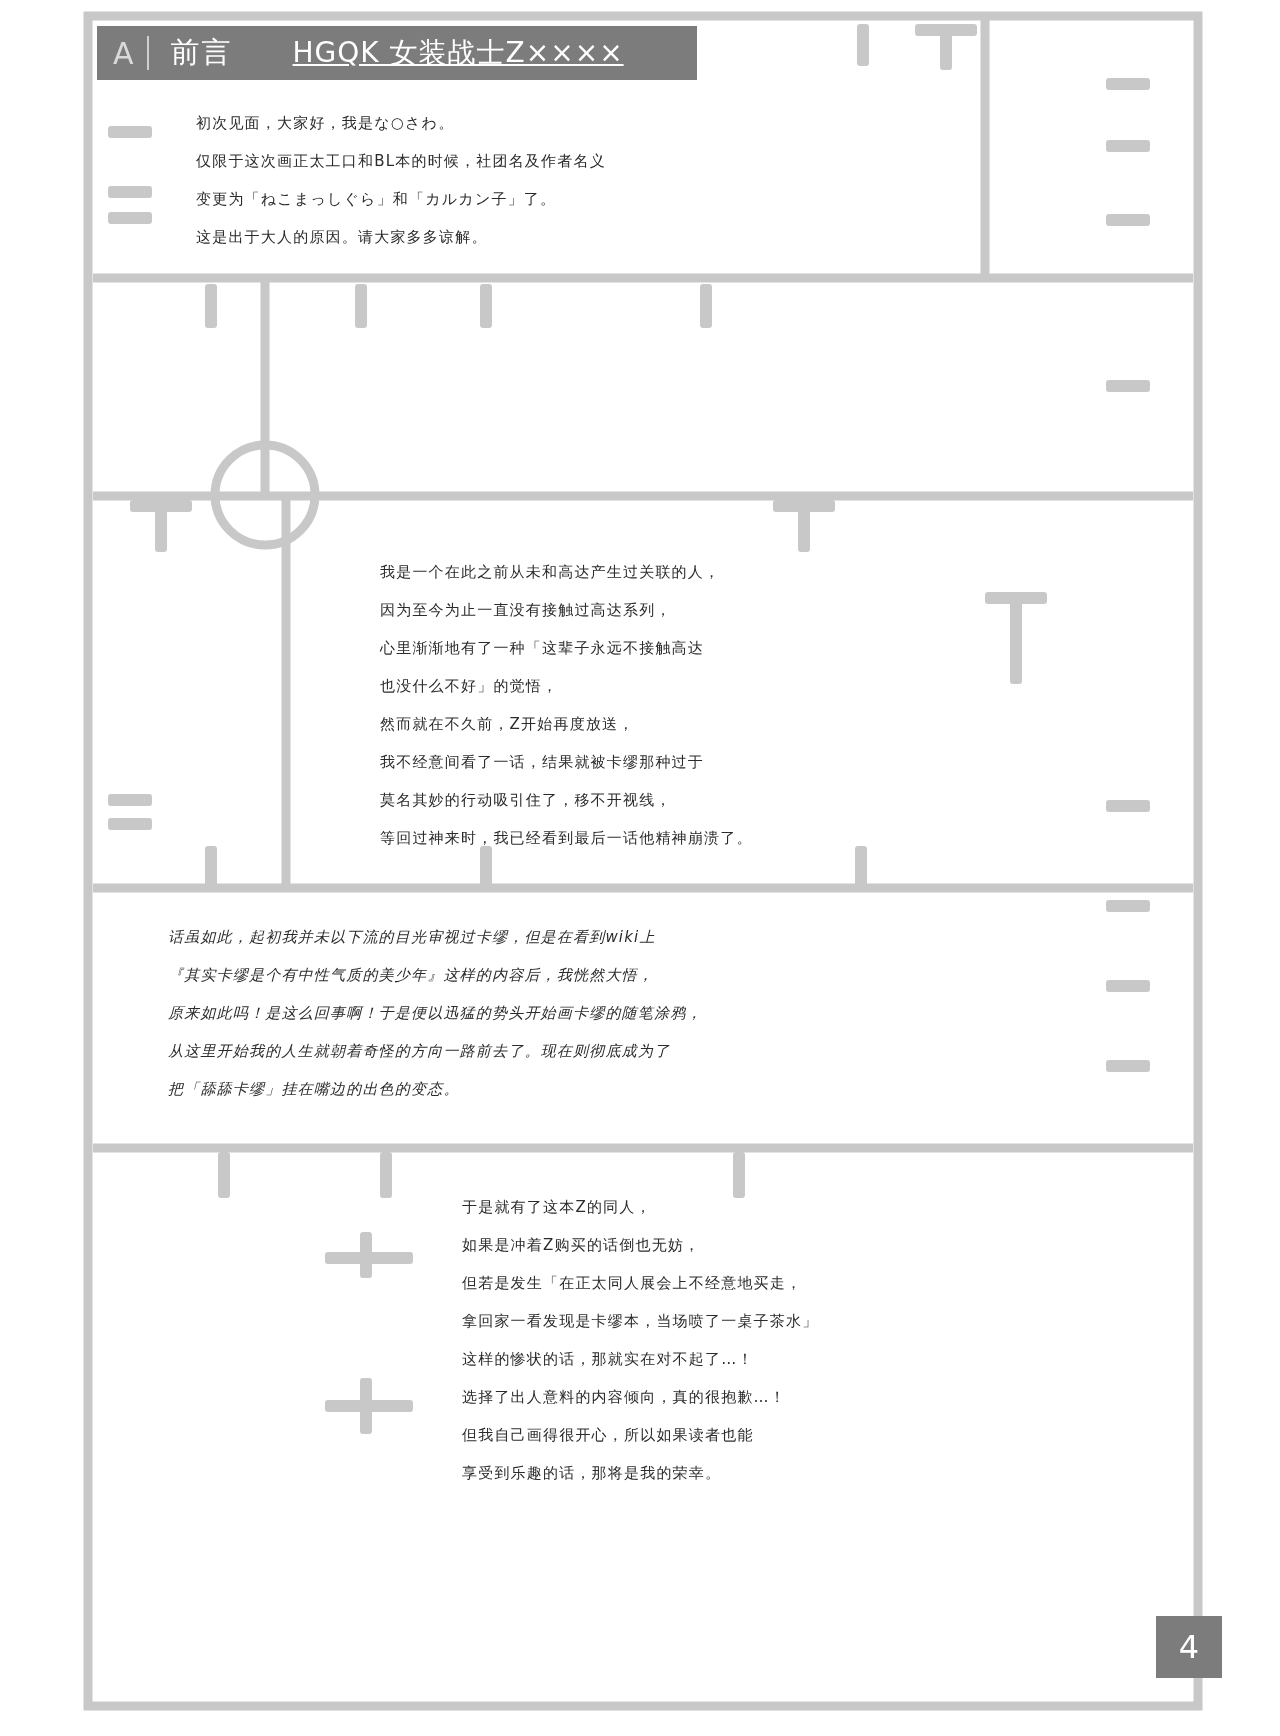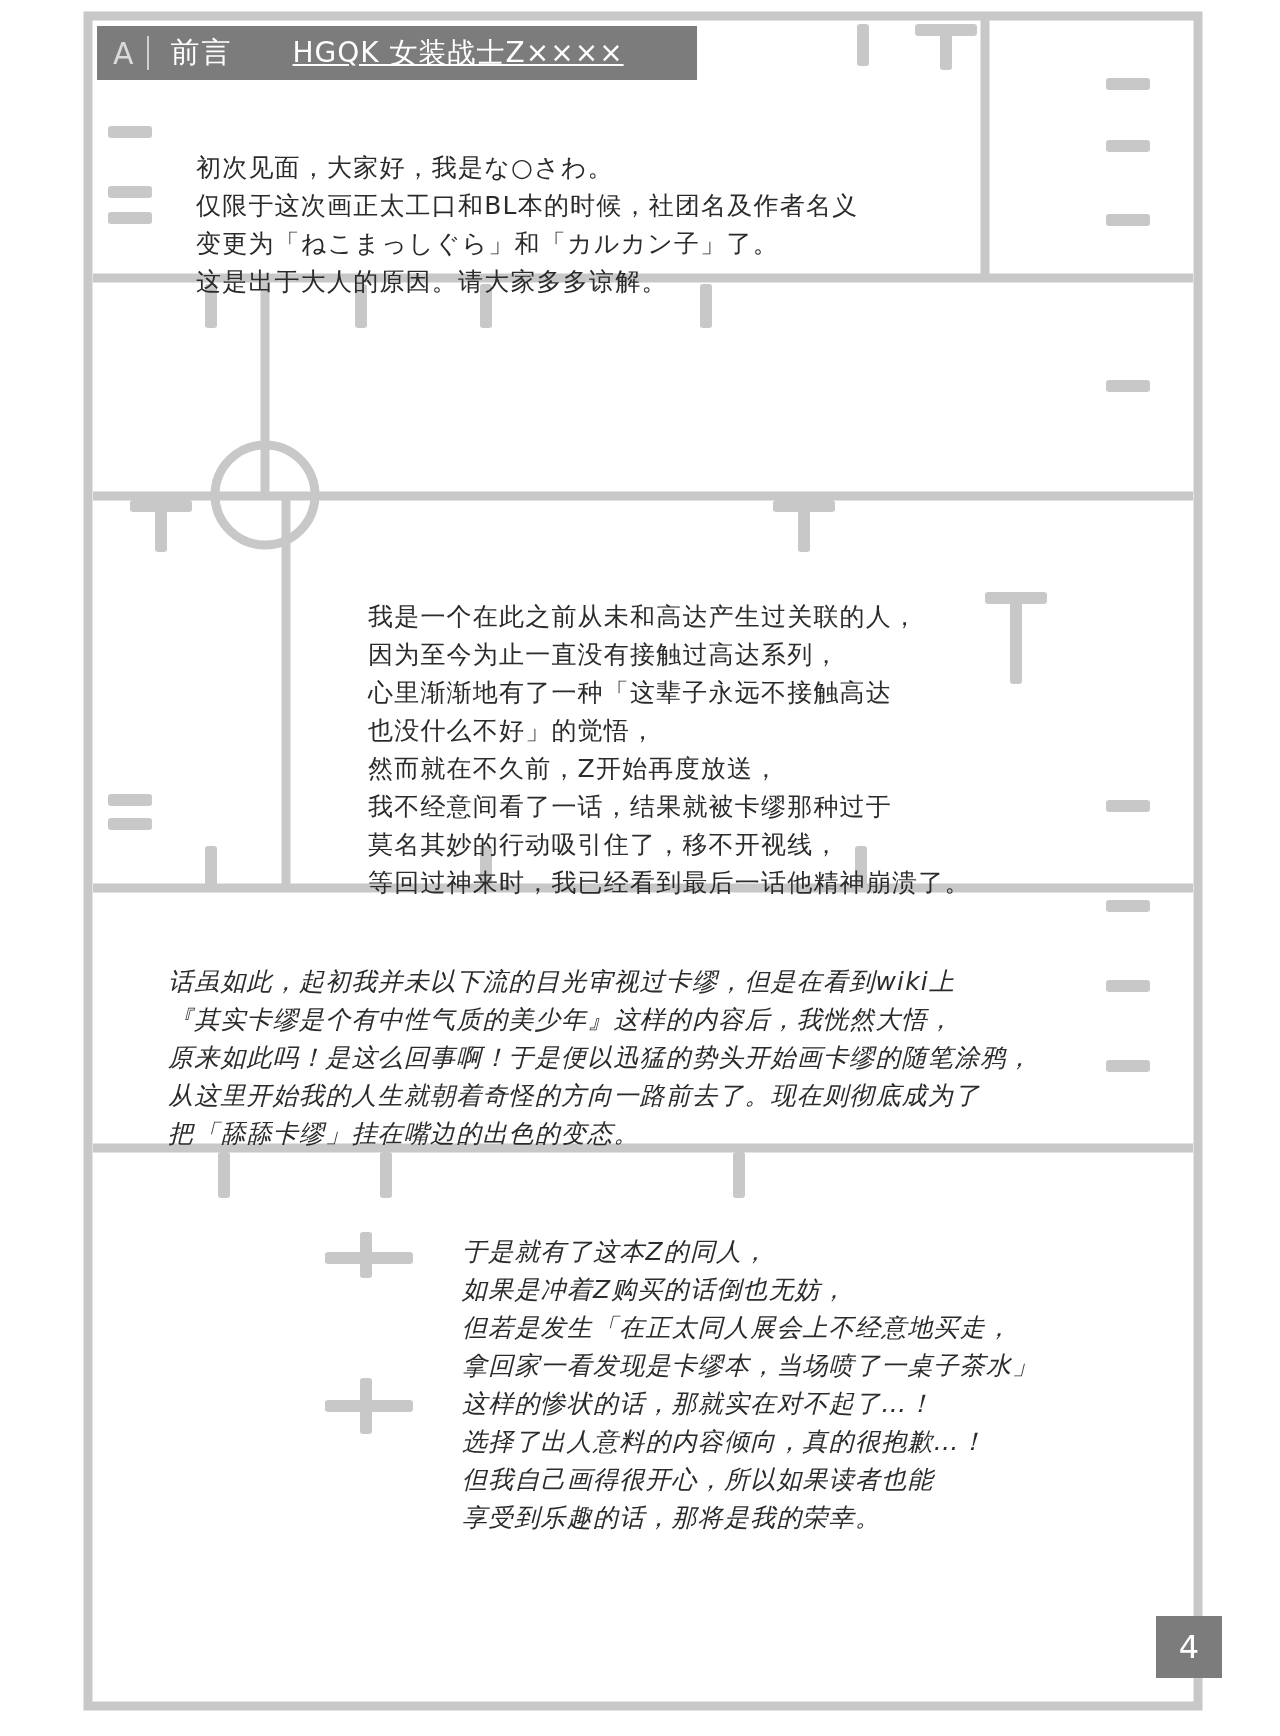--- a/index.html
+++ b/index.html
@@ -63,32 +63,31 @@
     letter-spacing: 1px;
     margin-left: 60px;
     font-family: "DejaVu Sans", sans-serif;
     text-decoration: underline;
   }
 
   
   .text-block {
     position: absolute;
     color: #2b2b2b;
-    font-size: 25px;
+    font-size: 15px;
     line-height: 38px;
     letter-spacing: 1.2px;
     font-family: "DejaVu Sans", sans-serif;
     white-space: pre-wrap;
-    margin-top: 45px;
   }
   .blk-1 { left: 196px; top: 104px;  width: 790px; }
   .blk-2 { left: 563px; top: 318px;  width: 620px; }
-  .blk-3 { left: 368px; top: 553px;  width: 800px; }
+  .blk-3 { left: 380px; top: 553px;  width: 800px; }
   .blk-4 { left: 168px; top: 918px;  width: 1000px; font-style: italic; }
-  .blk-5 { left: 462px; top: 1188px; width: 700px; font-style: italic; }
+  .blk-5 { left: 462px; top: 1188px; width: 700px; }
 
   
   .page-number {
     position: absolute;
     right: 58px;
     bottom: 58px;
     width: 66px;
     height: 62px;
     background: #7c7c7c;
     color: #ffffff;

